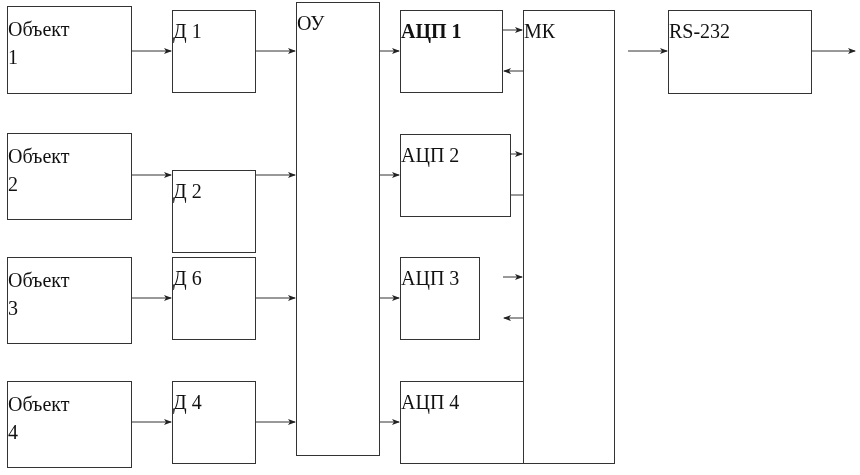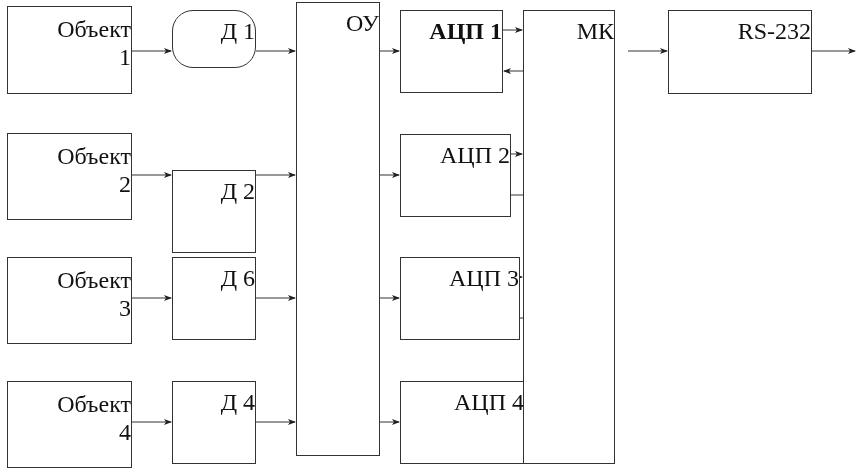--- a/index.html
+++ b/index.html
@@ -1,19 +1,19 @@
 <!DOCTYPE html>
 <html><head>
 <meta charset="utf-8">
 <style>
   html, body { margin:0; padding:0; background:#fff; }
   body { width:860px; height:475px; position:relative; overflow:hidden;
          font-family:"Liberation Serif","DejaVu Serif",serif; color:#111; }
   .blk { position:absolute; box-sizing:border-box; border:1px solid #333; background:#fff;
-         text-align:right; font-size:24px; line-height:28px; }
+         text-align:left; font-size:20px; line-height:28px; }
   .blk .lbl { display:block; padding-top:6px; }
   .obj .lbl { padding-top:8px; }
   svg.wires { position:absolute; left:0; top:0; }
 </style>
 </head>
 <body>
 
 <svg class="wires" width="860" height="475" viewBox="0 0 860 475">
   <defs>
     <marker id="ah" markerWidth="8" markerHeight="6" refX="7" refY="3" orient="auto" markerUnits="userSpaceOnUse">
@@ -52,21 +52,21 @@
 <div class="blk obj" style="left:7px;top:133px;width:125px;height:87px;">
   <span class="lbl"><span>Объект</span><br><span>2</span></span>
 </div>
 <div class="blk obj" style="left:7px;top:257px;width:125px;height:87px;">
   <span class="lbl"><span>Объект</span><br><span>3</span></span>
 </div>
 <div class="blk obj" style="left:7px;top:381px;width:125px;height:87px;">
   <span class="lbl"><span>Объект</span><br><span>4</span></span>
 </div>
 
-<div class="blk" style="left:172px;top:10px;width:84px;height:58px;border-radius:21px;">
+<div class="blk" style="left:172px;top:10px;width:84px;height:83px;">
     <span class="lbl">Д 1</span>
   </div>
 <div class="blk" style="left:172px;top:134px;width:84px;height:83px;margin-top:36px;">
     <span class="lbl">Д 2</span>
   </div>
 <div class="blk" style="left:172px;top:257px;width:84px;height:83px;">
     <span class="lbl">Д 6</span>
   </div>
 <div class="blk" style="left:172px;top:381px;width:84px;height:83px;">
     <span class="lbl">Д 4</span>
@@ -75,21 +75,21 @@
 <div class="blk" style="left:296px;top:2px;width:84px;height:454px;">
     <span class="lbl">ОУ</span>
   </div>
 
 <div class="blk" style="left:400px;top:10px;width:103px;height:83px;font-weight:bold;">
     <span class="lbl">АЦП 1</span>
   </div>
 <div class="blk" style="left:400px;top:134px;width:111px;height:83px;">
     <span class="lbl">АЦП 2</span>
   </div>
-<div class="blk" style="left:400px;top:257px;width:120px;height:83px;">
+<div class="blk" style="left:400px;top:257px;width:80px;height:83px;">
     <span class="lbl">АЦП 3</span>
   </div>
 <div class="blk" style="left:400px;top:381px;width:125px;height:83px;">
     <span class="lbl">АЦП 4</span>
   </div>
 
 <div class="blk" style="left:523px;top:10px;width:92px;height:454px;">
     <span class="lbl">МК</span>
   </div>
 

